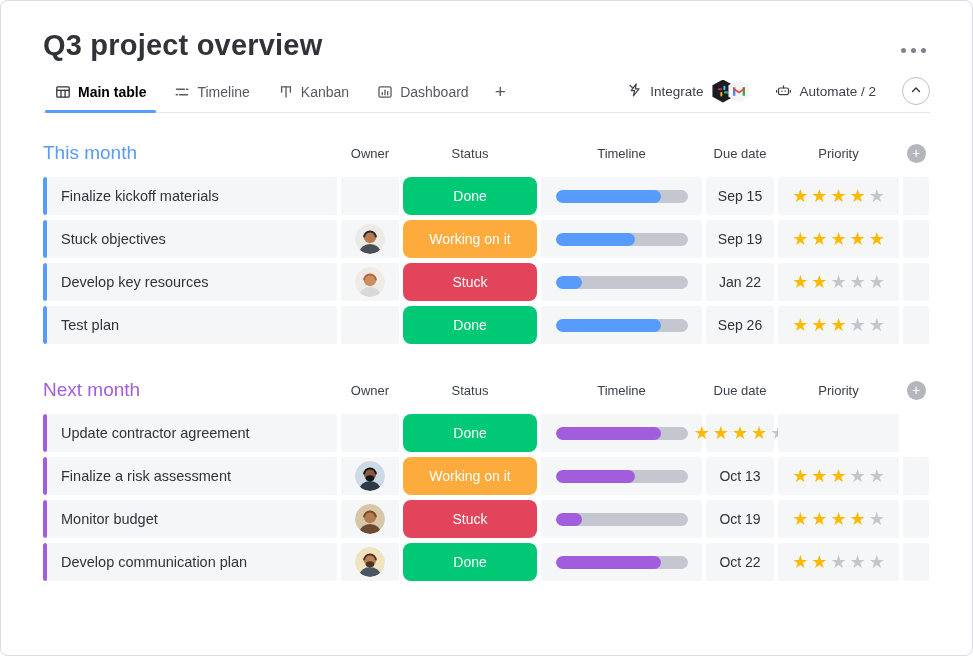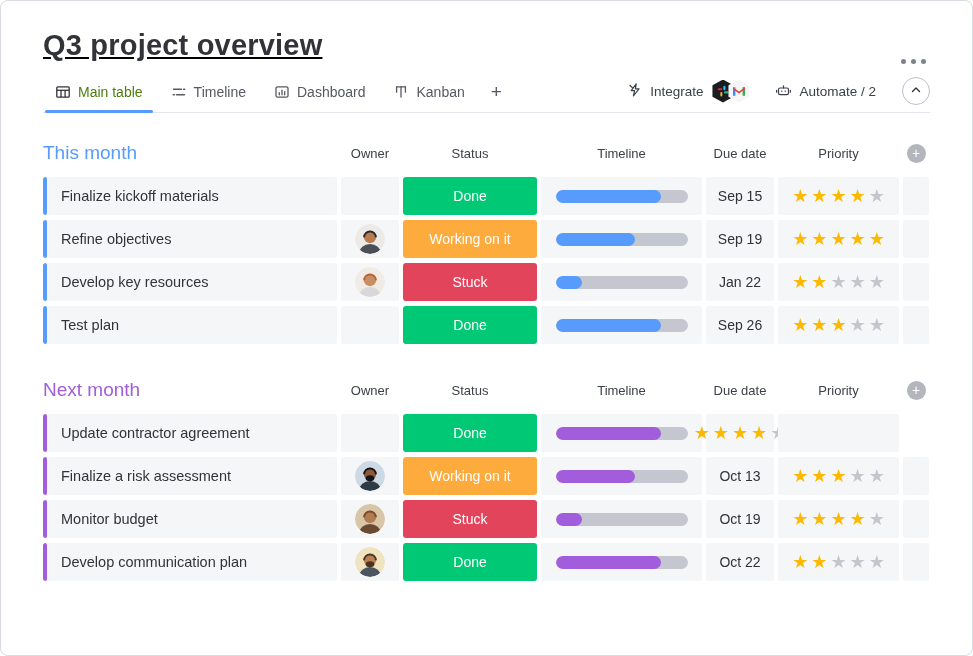--- a/index.html
+++ b/index.html
@@ -1,31 +1,31 @@
 <!DOCTYPE html>
 <html><head>
 <meta charset="utf-8">
 <style>
   html,body{margin:0;padding:0;width:973px;height:656px;background:#fff;
     font-family:"Liberation Sans",sans-serif;overflow:hidden;}
   .card{box-sizing:border-box;position:absolute;inset:0;border:1px solid #d8dbe3;
     border-radius:8px;padding:22px 42px 0 42px;background:#fff;}
   
-  .hdr{display:flex;justify-content:space-between;align-items:flex-end;text-decoration:underline;}
+  .hdr{display:flex;justify-content:space-between;align-items:center;}
   h1{margin:6px 0 16px;font-size:29px;font-weight:700;color:#323338;letter-spacing:.2px;}
   .dots{display:flex;gap:5px;padding:14px 4px;cursor:pointer;}
   .dots i{width:5px;height:5px;border-radius:50%;background:#7e828c;display:block;}
   
   .tabbar{display:flex;justify-content:space-between;align-items:flex-end;
     border-bottom:1px solid #e3e6ec;height:34px;}
   .tabs{display:flex;align-items:stretch;gap:4px;}
   .tab{position:relative;display:flex;align-items:center;gap:7px;padding:0 12px 9px;
     font-size:14px;color:#565961;cursor:pointer;}
   .tab svg{display:block;}
-  .tab.active{color:#4d7c0f;font-weight:400;}
+  .tab.active{color:#000000;font-weight:700;}
   .tab.active::after{content:"";position:absolute;left:2px;right:2px;bottom:-1px;
     height:3px;border-radius:3px;background:#579bfc;}
   .tab.addview{font-size:19px;color:#565961;padding:0 10px 9px;font-weight:400;}
   .tools{display:flex;align-items:center;gap:26px;padding-bottom:7px;}
   .toolbtn{display:flex;align-items:center;gap:7px;font-size:13.5px;color:#3c4048;cursor:pointer;}
   .badges{display:flex;margin-left:2px;}
   .hex{width:21px;height:23px;clip-path:polygon(50% 0,100% 25%,100% 75%,50% 100%,0 75%,0 25%);
     display:flex;align-items:center;justify-content:center;}
   .hex.slack{background:#1b1d21;}
   .hex.gmail{background:#f4f5f7;margin-left:-5px;}
@@ -42,21 +42,21 @@
   .add-col{width:19px;height:19px;border:none;border-radius:50%;background:#b3b6bd;
     color:#fff;font-size:14px;line-height:17px;text-align:center;padding:0;cursor:pointer;}
   .row{height:38px;margin-bottom:5px;}
   .cell{background:#f5f6f8;border-radius:2px;display:flex;align-items:center;
     justify-content:center;cursor:pointer;}
   .cell.name{justify-content:flex-start;padding-left:18px;position:relative;
     overflow:hidden;font-size:14.5px;color:#323338;}
   .row-bar{position:absolute;left:0;top:0;bottom:0;width:4px;border-radius:2px;}
   .avatar{width:30px;height:30px;border-radius:50%;overflow:hidden;display:block;}
   .avatar svg{display:block;}
-  .cell.status{color:#fff;font-size:14px;border-radius:3px;}
+  .cell.status{color:#fff;font-size:14px;border-radius:8px;}
   .track{width:132px;height:13px;border-radius:7px;background:#c4c7cf;overflow:hidden;}
   .fill{height:100%;border-radius:7px;}
   .cell.due{font-size:14px;color:#323338;}
   .star{font-size:18px;margin:0 1.5px;line-height:1;}
 </style>
 </head>
 <body>
 
 <div class="card">
 
@@ -89,38 +89,38 @@
             <line x1="12.6" y1="5.2" x2="13.8" y2="5.2"></line>
             <line x1="5.5" y1="10.8" x2="13.5" y2="10.8"></line>
             <line x1="2.2" y1="10.8" x2="3.4" y2="10.8"></line>
           </svg>
           </span>
         <span>Timeline</span>
       </div>
       <div class="tab">
         <span>
           <svg width="16" height="16" viewBox="0 0 16 16" fill="none" stroke="#565961" stroke-width="1.3" stroke-linecap="round">
+            <line x1="3.6" y1="2.8" x2="12.4" y2="2.8"></line>
+            <line x1="3.6" y1="2.8" x2="3.6" y2="8.2"></line>
+            <line x1="8" y1="2.8" x2="8" y2="13"></line>
+            <line x1="12.4" y1="2.8" x2="12.4" y2="8.2"></line>
+          </svg>
+          </span>
+        <span>Kanban</span>
+      </div>
+      <div class="tab">
+        <span>
+          <svg width="16" height="16" viewBox="0 0 16 16" fill="none" stroke="#565961" stroke-width="1.3" stroke-linecap="round">
             <rect x="2" y="2.8" width="12" height="10.4" rx="1.5"></rect>
             <line x1="5.3" y1="10.8" x2="5.3" y2="8.6"></line>
             <line x1="8" y1="10.8" x2="8" y2="6.2"></line>
             <line x1="10.7" y1="10.8" x2="10.7" y2="7.6"></line>
           </svg>
           </span>
         <span>Dashboard</span>
-      </div>
-      <div class="tab">
-        <span>
-          <svg width="16" height="16" viewBox="0 0 16 16" fill="none" stroke="#565961" stroke-width="1.3" stroke-linecap="round">
-            <line x1="3.6" y1="2.8" x2="12.4" y2="2.8"></line>
-            <line x1="3.6" y1="2.8" x2="3.6" y2="8.2"></line>
-            <line x1="8" y1="2.8" x2="8" y2="13"></line>
-            <line x1="12.4" y1="2.8" x2="12.4" y2="8.2"></line>
-          </svg>
-          </span>
-        <span>Kanban</span>
       </div>
       <div class="tab addview">+</div>
     </div>
     <div class="tools">
       <div class="toolbtn">
         <span>
           <svg width="16" height="16" viewBox="0 0 16 16" fill="none" stroke="#3c4048" stroke-width="1.2" stroke-linejoin="round">
             <path d="M9.2 1.8 L4.2 8.6 h3.4 L6.4 14 L12 6.8 H8.4 Z"></path>
             <line x1="2.6" y1="3" x2="5.8" y2="6.2"></line>
           </svg></span>
@@ -200,21 +200,21 @@
               <span class="star" style="color: rgb(252, 185, 0);">★</span>
               <span class="star" style="color: rgb(252, 185, 0);">★</span>
               <span class="star" style="color: rgb(196, 198, 204);">★</span>
             </div>
     <div class="cell extra"></div>
   </div>
 
   <div class="grid row">
     <div class="cell name">
       <span class="row-bar" style="background: rgb(87, 155, 252);"></span>
-      <span>Refine objectives</span>
+      <span>Stuck objectives</span>
     </div>
     <div class="cell owner">
       <span class="avatar">
                 <svg width="30" height="30" viewBox="0 0 36 36">
                   <defs>
                     <clipPath id="av0-1">
                       <circle cx="18" cy="18" r="18"></circle>
                     </clipPath>
                   </defs>
                   <g clip-path="url(#av0-1)">

